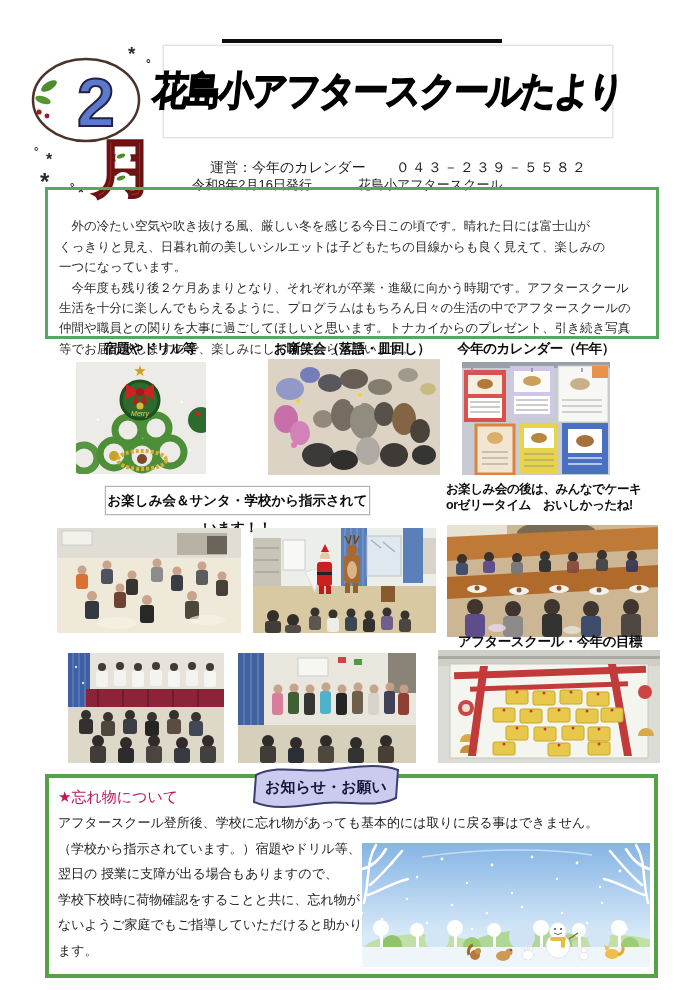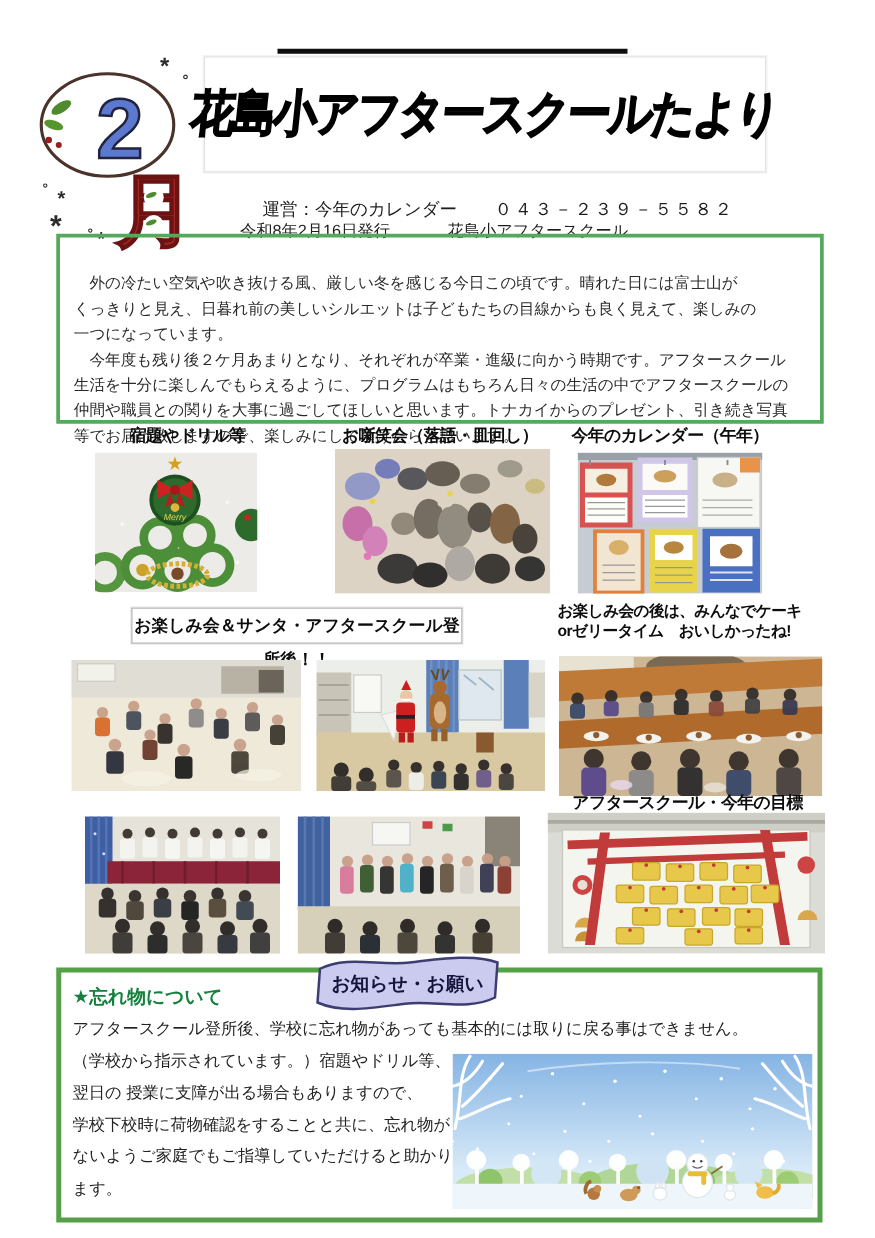--- a/index.html
+++ b/index.html
@@ -31,21 +31,21 @@
            font-weight:bold;font-size:13.5px;text-align:center;line-height:27px;color:#0d0d0d;box-shadow:0 0 0 1px #eee;}
   .cap-2line{position:absolute;left:446px;top:481px;width:214px;font-weight:bold;font-size:12.5px;line-height:16px;
              color:#0d0d0d;white-space:pre-line;letter-spacing:-0.5px;}
 
   .photo{position:absolute;overflow:hidden;}
   .photo svg{display:block;width:100%;height:100%;}
 
   
   .notice-box{position:absolute;left:45px;top:774px;width:605px;height:196px;border:4px solid #55a148;background:#fff;}
   .badge{position:absolute;left:242px;top:761px;width:168px;height:50px;z-index:5;}
-  .notice-heading{position:absolute;left:58px;top:788px;font-size:15px;font-weight:bold;color:#15803d;z-index:4;}
+  .notice-heading{position:absolute;left:58px;top:788px;font-size:15px;font-weight:normal;color:#be185d;z-index:4;}
   .notice-body{position:absolute;left:58px;top:810px;width:594px;font-size:13px;line-height:25.5px;color:#222;
                white-space:pre-line;z-index:2;}
   .winter-illust{position:absolute;left:362px;top:843px;width:288px;height:124px;z-index:3;}
 </style>
 </head>
 <body>
 
 <div class="page">
 
   <div class="top-line"></div>
@@ -187,21 +187,21 @@
       <ellipse cx="77" cy="76" rx="8" ry="5" fill="#b8863c"></ellipse>
       <path d="M62,92 h30 M62,98 h30 M62,104 h30" stroke="#998" stroke-width="1"></path>
       <rect x="100" y="61" width="46" height="51" fill="#4a70c2"></rect>
       <rect x="106" y="67" width="34" height="24" fill="#ffffff"></rect>
       <ellipse cx="123" cy="79" rx="9" ry="6" fill="#a5713d"></ellipse>
       <path d="M106,96 h34 M106,102 h34" stroke="#dfe4f0" stroke-width="1.5"></path>
       <path d="M10,6 v4 M70,6 v4 M120,6 v4" stroke="#889" stroke-width="1.5"></path>
     </svg>
   </div>
 
-  <div class="cap-box">お楽しみ会＆サンタ・アフタースクール登所後！！</div>
+  <div class="cap-box">お楽しみ会＆サンタ・学校から指示されています！！</div>
   <div class="cap-2line">お楽しみ会の後は、みんなでケーキ
 orゼリータイム　おいしかったね!</div>
 
   <div class="photo" style="left:57px;top:528px;width:184px;height:105px;">
     <svg viewBox="0 0 184 105">
       <rect width="184" height="105" fill="#efe9da"></rect>
       <rect x="0" y="0" width="184" height="30" fill="#e0ddd4"></rect>
       <rect x="5" y="3" width="30" height="14" fill="#f2f2ea" stroke="#ccc"></rect>
       <rect x="120" y="5" width="50" height="22" fill="#b8b2a4"></rect>
       <rect x="150" y="8" width="20" height="18" fill="#6a645a"></rect>

